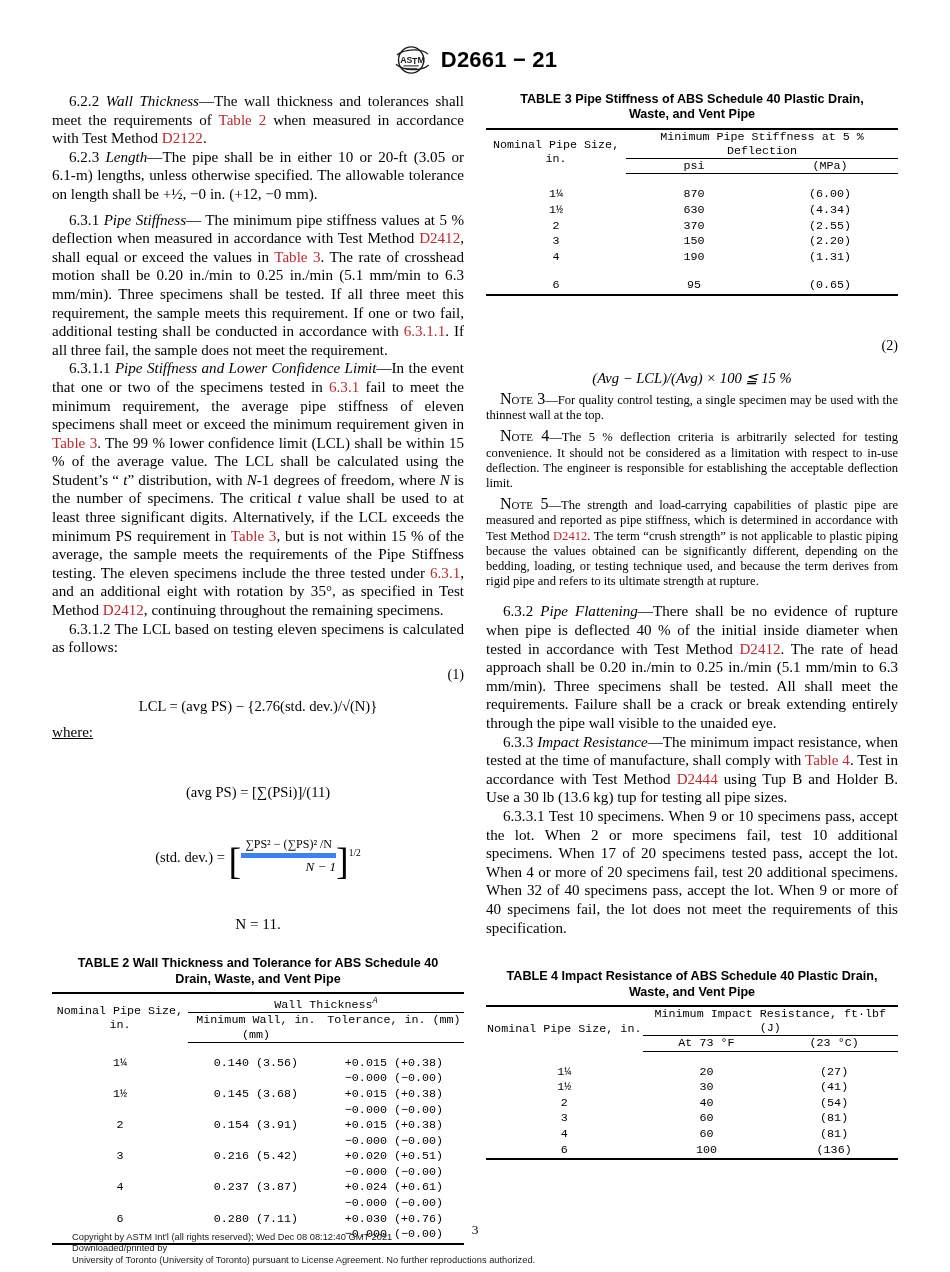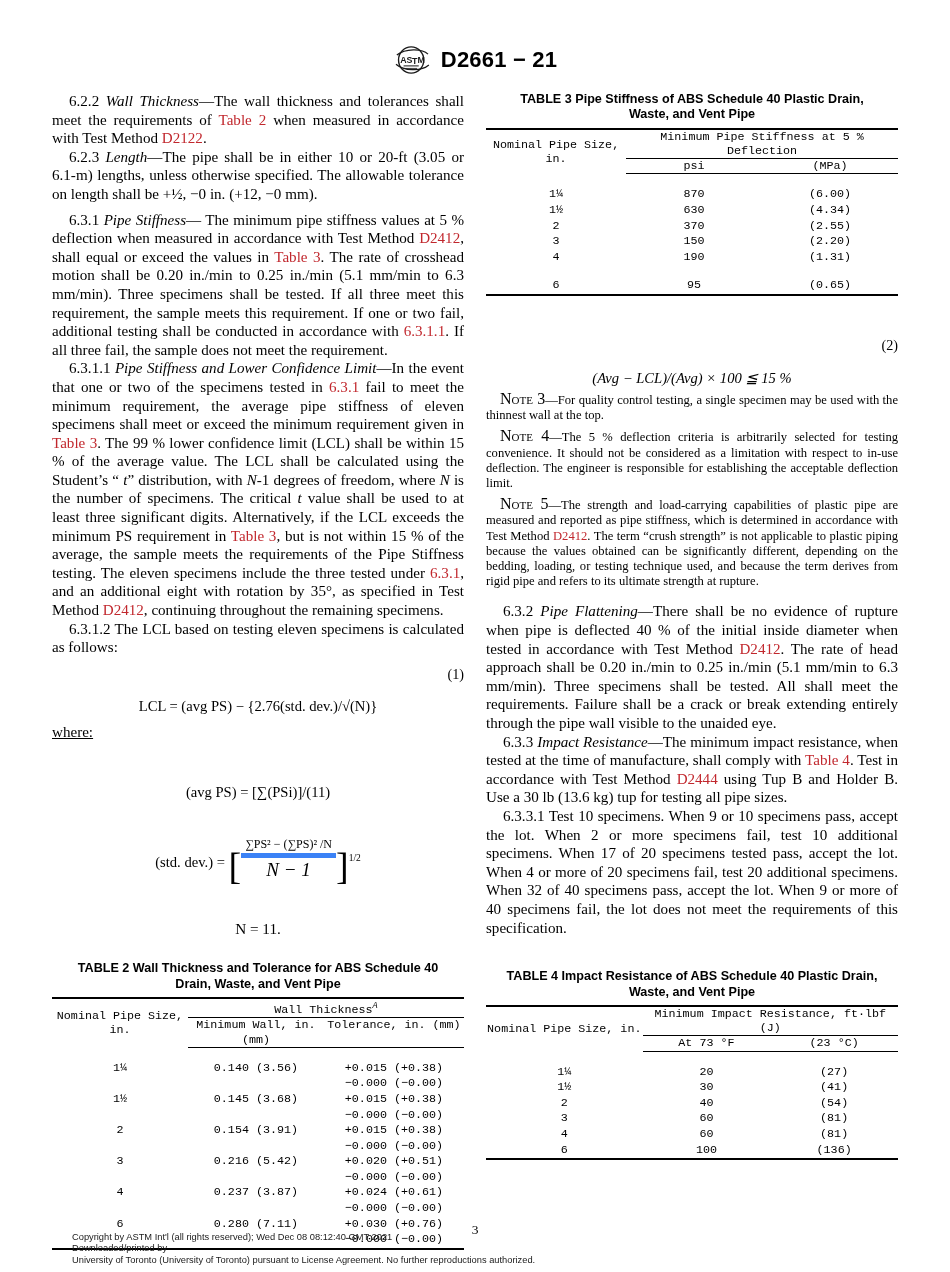--- a/index.html
+++ b/index.html
@@ -99,22 +99,23 @@
   }
   .frac .num {
     display: block;
     border-bottom: 5px solid #3b82f6;
     padding: 0 4px 1px 4px;
     font-size: 12px;
   }
   .frac .den {
     display: block;
     padding-top: 1px;
-    font-size: 19px;
+    font-size: 13px;
     font-style: italic;
+    text-align: right;
   }
 
   
   .tbl-wrap { margin: 0; }
   .tbl-title {
     font-family: "Liberation Sans", "DejaVu Sans", sans-serif;
     font-weight: bold;
     font-size: 12.6px;
     line-height: 15.4px;
     text-align: center;

